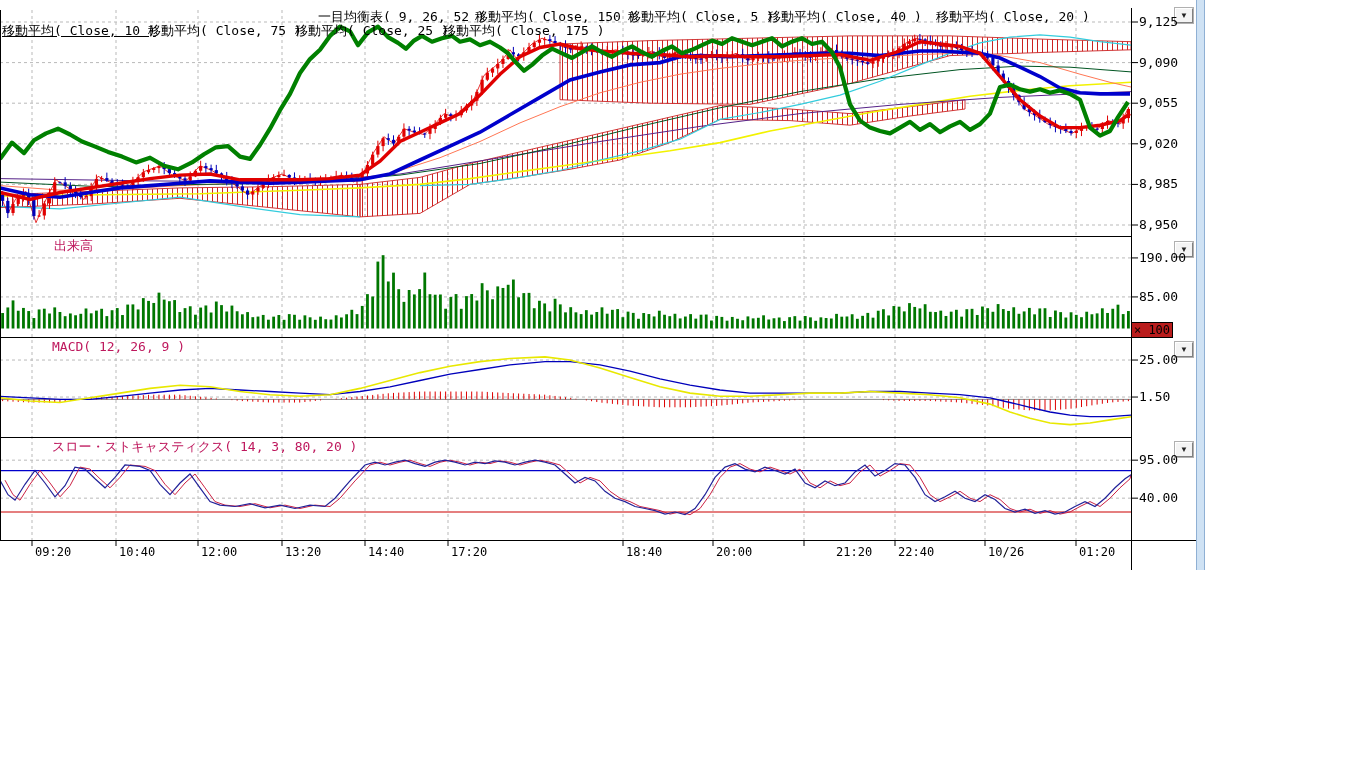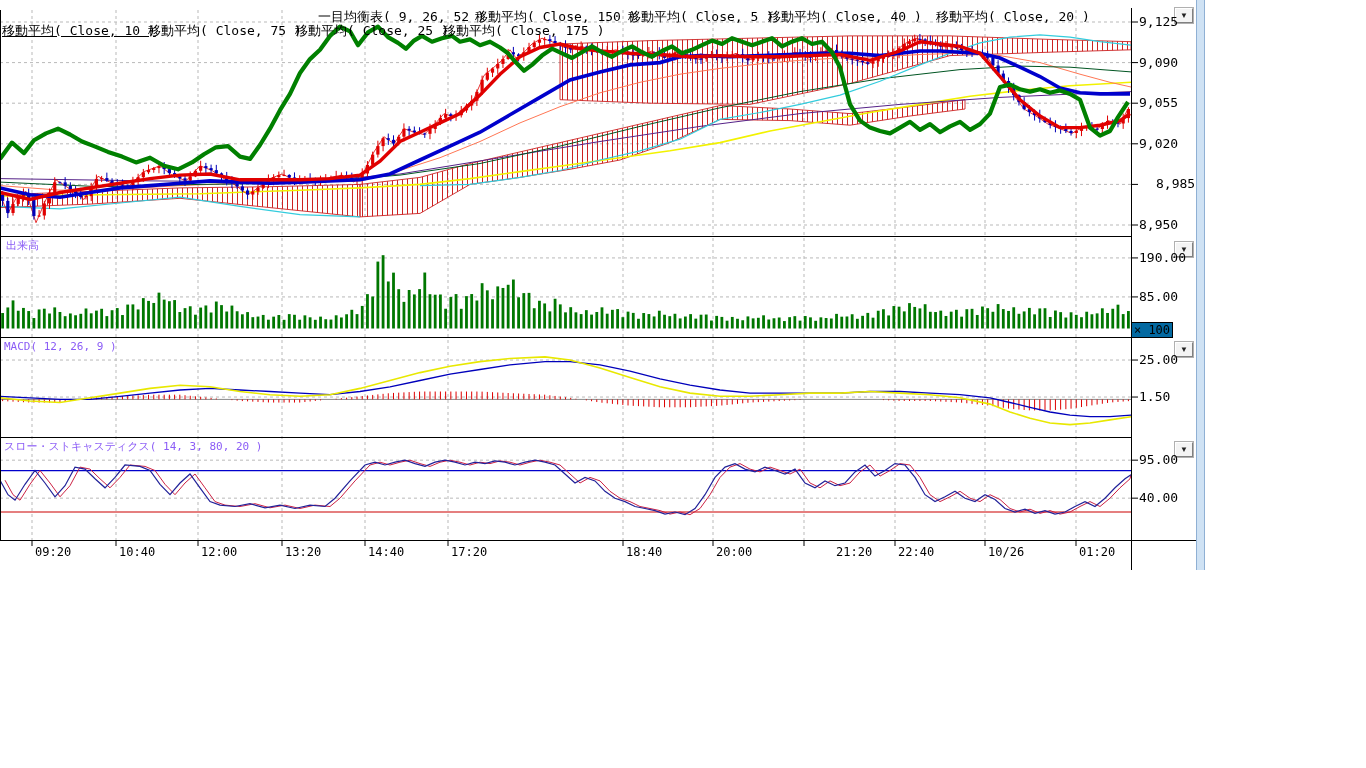--- a/index.html
+++ b/index.html
@@ -2,25 +2,25 @@
 <html><head>
 <meta charset="utf-8">
 <style>
   html,body{margin:0;padding:0;background:#fff;}
   body{width:1366px;height:768px;overflow:hidden;
        font-family:"DejaVu Sans Mono","Liberation Mono",monospace;}
   #chart-root{position:relative;width:1366px;height:768px;background:#fff;}
   #plot{position:absolute;left:0;top:0;}
   .legend-row{position:absolute;left:0;height:14px;width:1131px;}
   .legend-item{position:absolute;top:0;white-space:nowrap;font-size:13px;color:#000;line-height:14px;}
-  .panel-title{position:absolute;white-space:nowrap;font-size:11px;color:#8b5cf6;line-height:14px;}
+  .panel-title{position:absolute;white-space:nowrap;font-size:13px;color:#be185d;line-height:14px;margin-left:48px;}
   .ylabel{position:absolute;left:1139px;font-size:13px;color:#000;line-height:14px;white-space:nowrap;}
   .xlabel{position:absolute;top:546px;font-size:12px;color:#000;line-height:13px;white-space:nowrap;}
   .mult-box{position:absolute;left:1131px;top:322px;width:40px;height:14px;border:1px solid #000;
-            background:#0369a1;font-size:12px;line-height:14px;text-align:center;}
+            background:#b91c1c;font-size:12px;line-height:14px;text-align:center;}
   .dd-btn{position:absolute;left:1175px;width:18px;height:15px;padding:0;margin:0;
           background:#f4f4f4;border:1px solid #808080;border-top-color:#fff;border-left-color:#fff;
           box-shadow:0 0 0 1px #b0b0b0;font-size:8px;line-height:13px;color:#222;cursor:pointer;}
   .scrollbar{position:absolute;left:1196px;top:0;width:7px;height:570px;background:#cfe2f4;
              border-left:1px solid #8fb0d4;border-right:1px solid #8fb0d4;}
 </style>
 </head>
 <body>
 
 <div id="chart-root">
@@ -1004,21 +1004,21 @@
   <button class="dd-btn" style="top:342px"><span>▼</span></button>
   <button class="dd-btn" style="top:442px"><span>▼</span></button>
 
   <div class="scrollbar"></div>
 
   <div id="ylabels">
       <div class="ylabel" style="left: 1139px; top: 15px;">9,125</div>
       <div class="ylabel" style="left: 1139px; top: 55.6px;">9,090</div>
       <div class="ylabel" style="left: 1139px; top: 96.2px;">9,055</div>
       <div class="ylabel" style="left: 1139px; top: 136.8px;">9,020</div>
-      <div class="ylabel" style="left: 1139px; top: 177.4px; margin-left: 17px;">8,985</div>
+      <div class="ylabel" style="left: 1139px; top: 177.4px;">8,985</div>
       <div class="ylabel" style="left: 1139px; top: 218px;">8,950</div>
       <div class="ylabel" style="left: 1139px; top: 250.929px;">190.00</div>
       <div class="ylabel" style="left: 1139px; top: 289.929px;">85.00</div>
       <div class="ylabel" style="left: 1139px; top: 353.038px;">25.00</div>
       <div class="ylabel" style="left: 1139px; top: 390.038px;">1.50</div>
       <div class="ylabel" style="left: 1139px; top: 453.164px;">95.00</div>
       <div class="ylabel" style="left: 1139px; top: 491.164px;">40.00</div>
     </div>
   <div id="xlabels">
       <div class="xlabel" style="left: 35px;">09:20</div>

